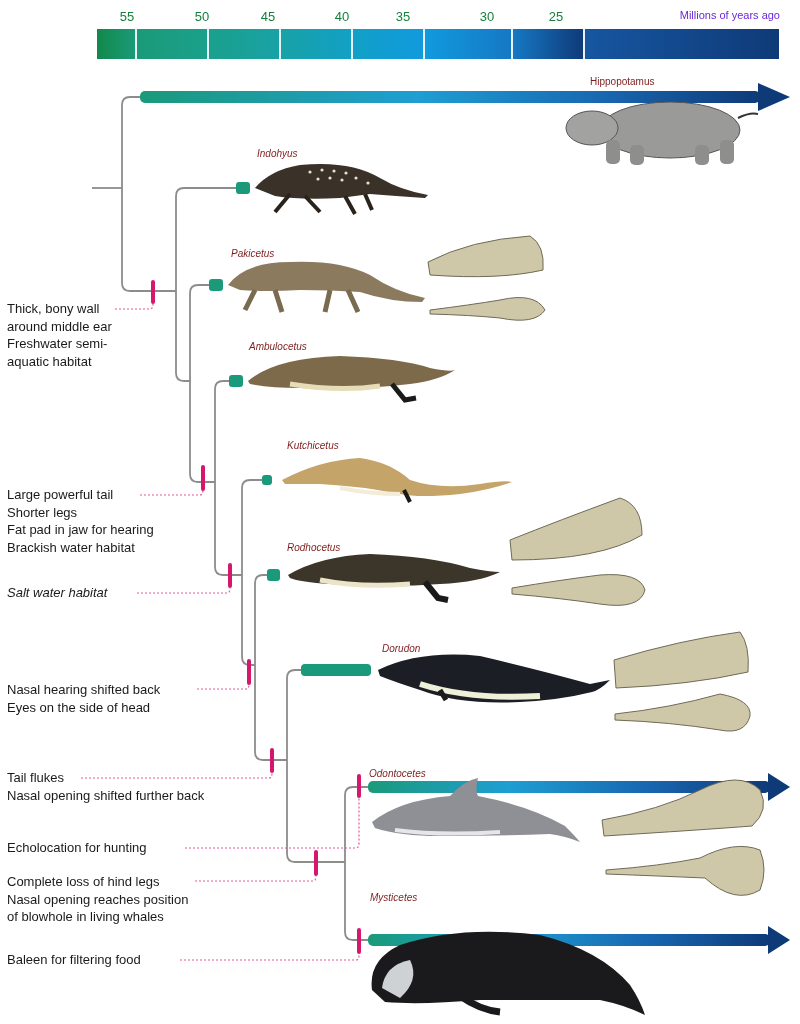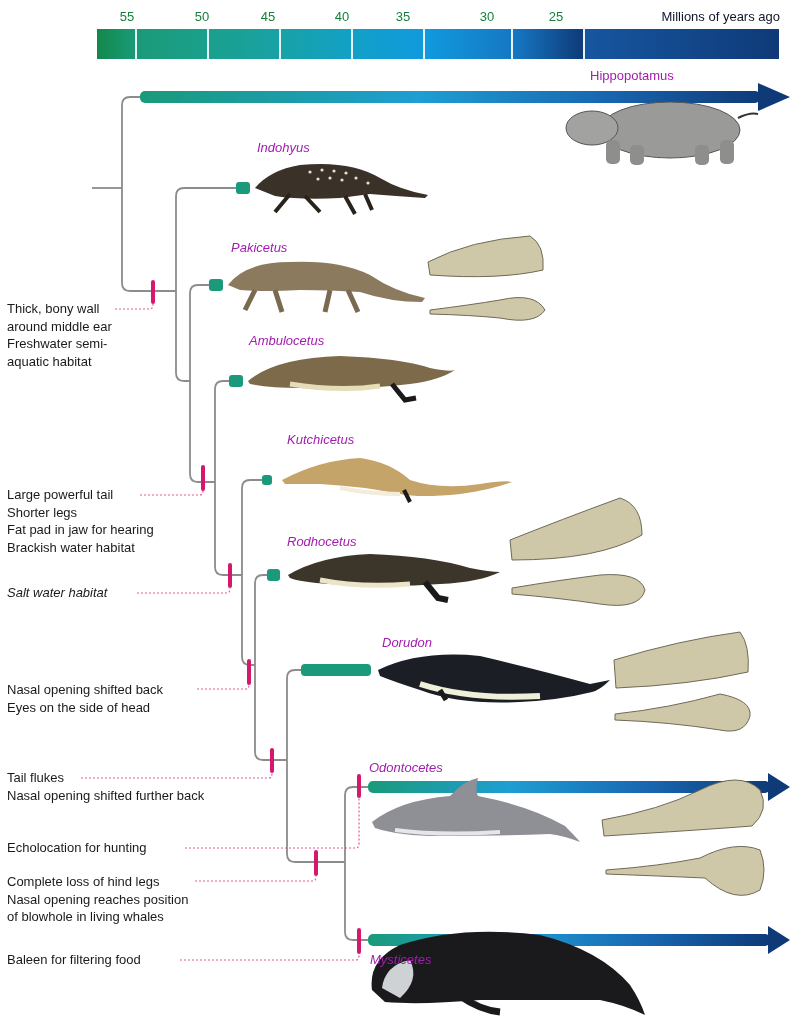--- a/index.html
+++ b/index.html
@@ -1,22 +1,22 @@
 <!DOCTYPE html>
 <html><head>
 <meta charset="utf-8">
 <style>
   html, body { margin:0; padding:0; background:#ffffff; }
   body { width:800px; height:1024px; position:relative; overflow:hidden; font-family:"Liberation Sans", sans-serif; color:#1a1a1a; }
   .timebar { position:absolute; left:97px; top:29px; width:682px; height:30px; display:flex; }
   .seg { height:100%; border-right:2px solid #e6f4fa; box-sizing:border-box; }
   .seg:last-child { border-right:none; }
   .tick-label { position:absolute; top:9px; font-size:13px; color:#15803d; transform:translateX(-50%); }
-  .axis-title { position:absolute; top:9px; right:20px; font-size:13px; color:#0f172a; }
-  .taxon { position:absolute; font-style:italic; font-size:13px; color:#a21caf; }
+  .axis-title { position:absolute; top:9px; right:20px; font-size:11px; color:#6d28d9; }
+  .taxon { position:absolute; font-style:italic; font-size:10px; color:#7f1d1d;margin-top:8px; }
   .taxon.plain { font-style:normal; }
   .trait { position:absolute; left:7px; font-size:13px; line-height:17.5px; color:#1a1a1a; }
   svg.tree { position:absolute; left:0; top:0; }
 </style>
 </head>
 <body>
 
 <div>
   <div class="timebar" id="timebar">
       <div class="seg" style="width: 40px; background: linear-gradient(90deg, rgb(18, 136, 74), rgb(26, 154, 120));"></div>
@@ -194,41 +194,41 @@
 
 <div id="taxa">
     <div class="taxon plain" style="left: 590px; top: 68px;">Hippopotamus</div>
     <div class="taxon" style="left: 257px; top: 140px;">Indohyus</div>
     <div class="taxon" style="left: 231px; top: 240px; text-align: right;">Pakicetus</div>
     <div class="taxon" style="left: 249px; top: 333px;">Ambulocetus</div>
     <div class="taxon" style="left: 287px; top: 432px;">Kutchicetus</div>
     <div class="taxon" style="left: 287px; top: 534px;">Rodhocetus</div>
     <div class="taxon" style="left: 382px; top: 635px;">Dorudon</div>
     <div class="taxon" style="left: 369px; top: 760px;">Odontocetes</div>
-    <div class="taxon" style="left: 370px; top: 952px;">Mysticetes</div>
+    <div class="taxon" style="left: 370px; top: 884px;">Mysticetes</div>
   </div>
 
 <div id="traits">
     <div class="trait" style="top: 300px;">
       <div>Thick, bony wall</div>
       <div>around middle ear</div>
       <div>Freshwater semi-</div>
       <div>aquatic habitat</div>
     </div>
     <div class="trait" style="top: 486px;">
       <div>Large powerful tail</div>
       <div>Shorter legs</div>
       <div>Fat pad in jaw for hearing</div>
       <div>Brackish water habitat</div>
     </div>
     <div class="trait" style="top: 584px; font-style: italic;">
       <div>Salt water habitat</div>
     </div>
     <div class="trait" style="top: 681px;">
-      <div>Nasal opening shifted back</div>
+      <div>Nasal hearing shifted back</div>
       <div>Eyes on the side of head</div>
     </div>
     <div class="trait" style="top: 769px;">
       <div>Tail flukes</div>
       <div>Nasal opening shifted further back</div>
     </div>
     <div class="trait" style="top: 839px;">
       <div>Echolocation for hunting</div>
     </div>
     <div class="trait" style="top: 873px;">

